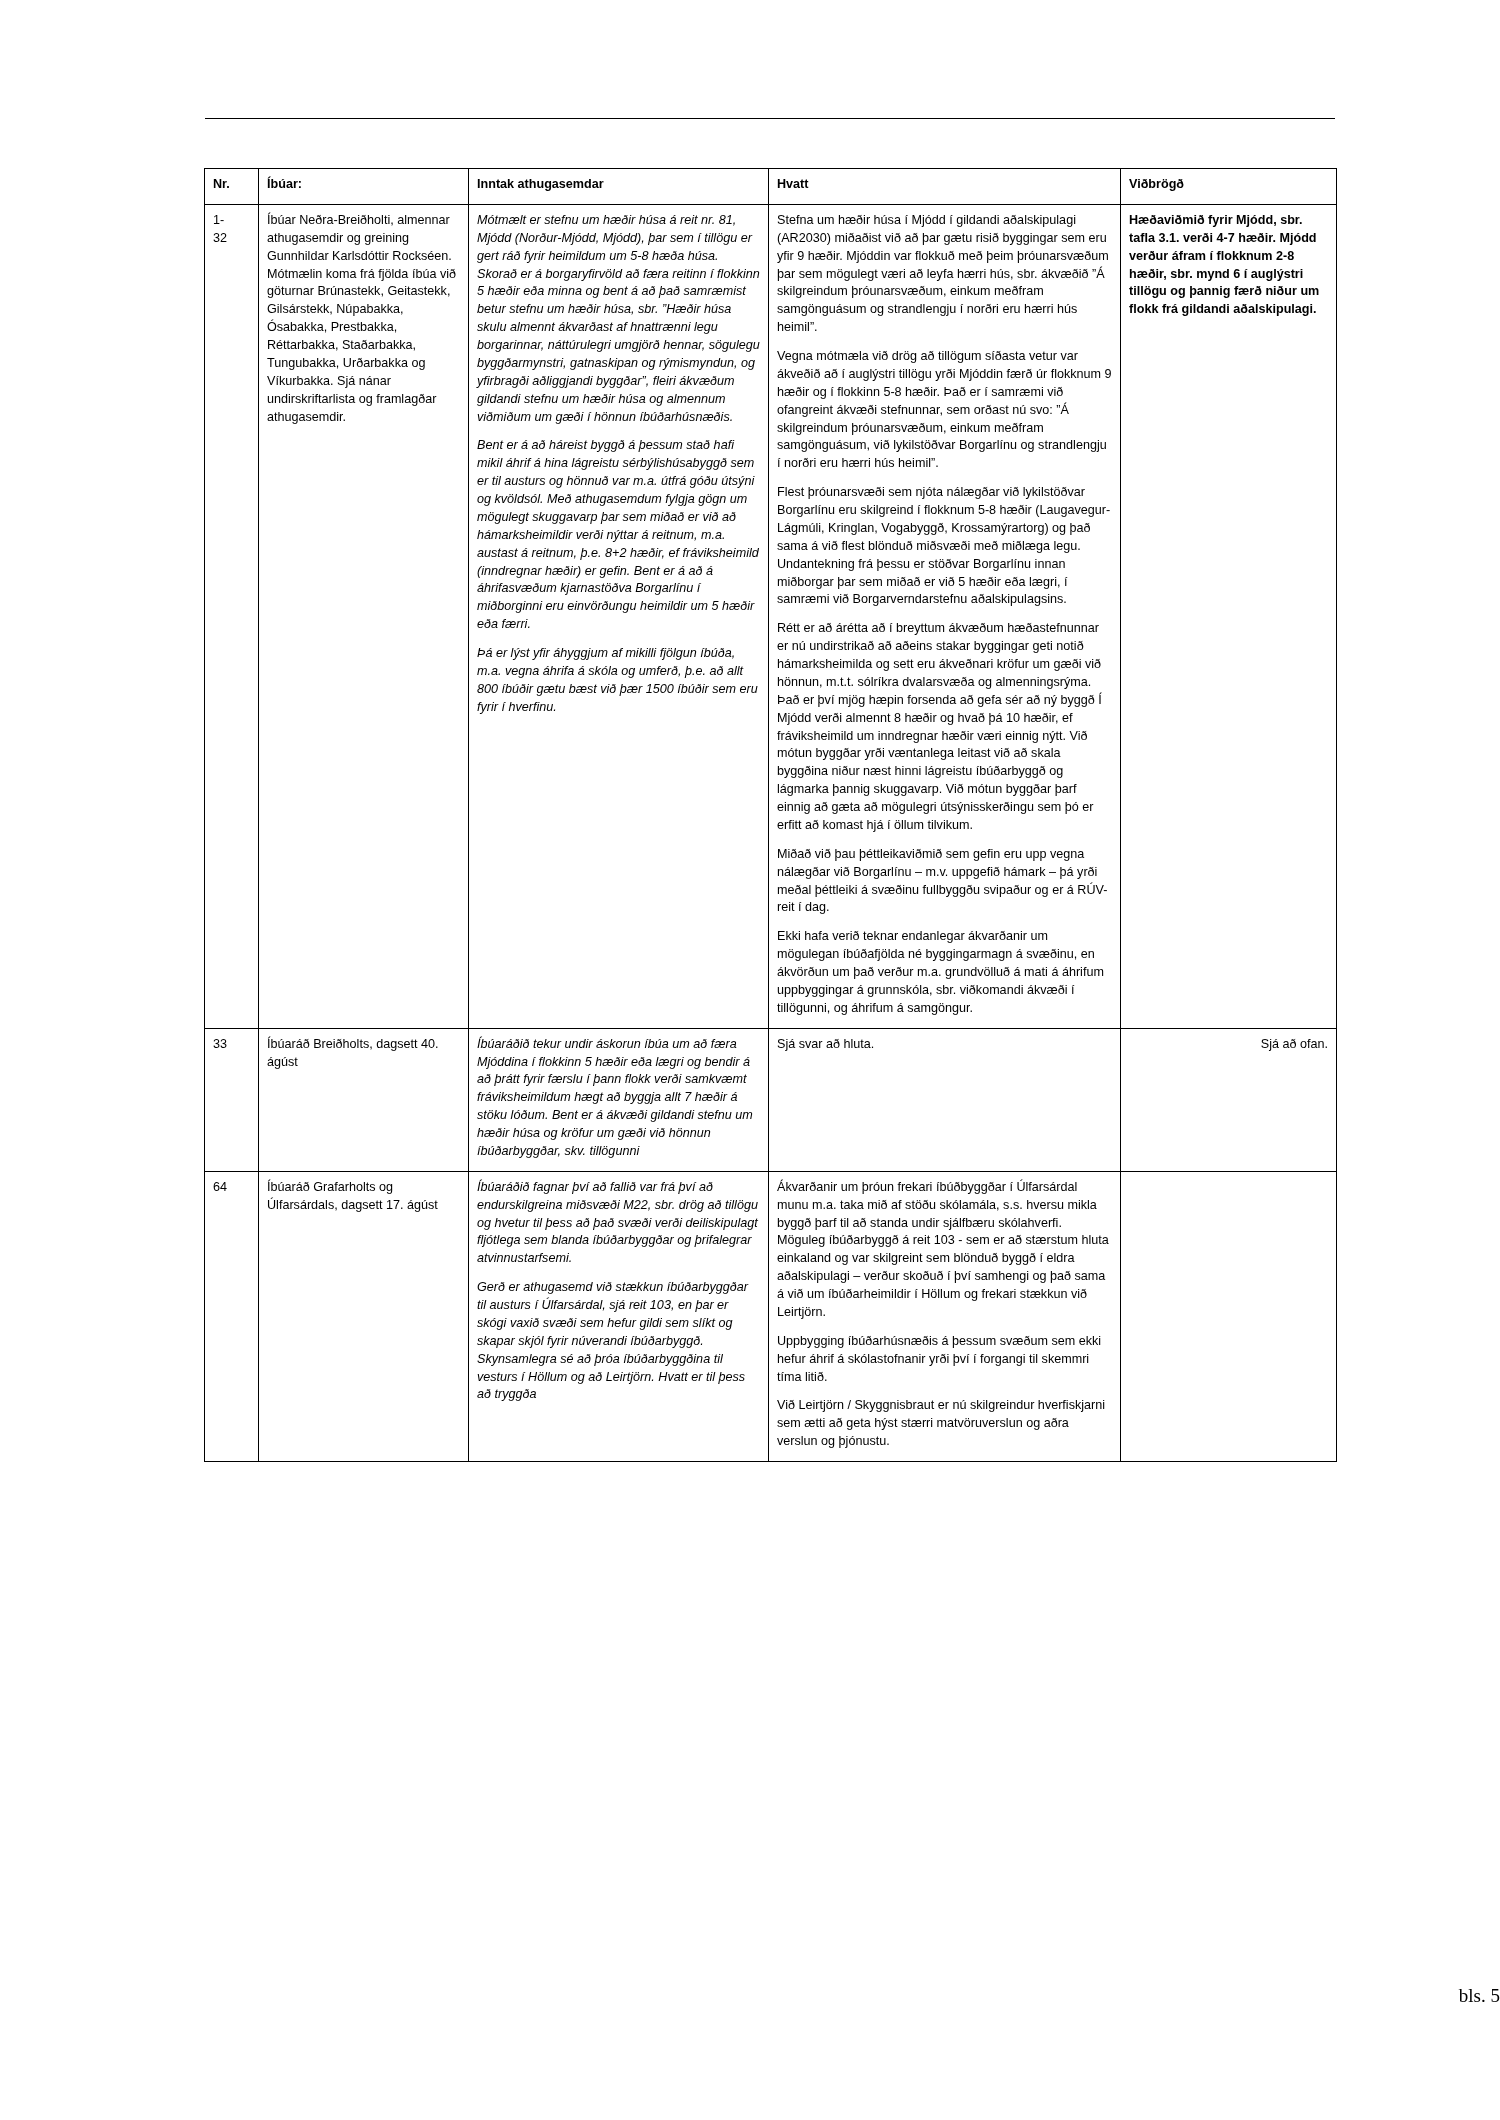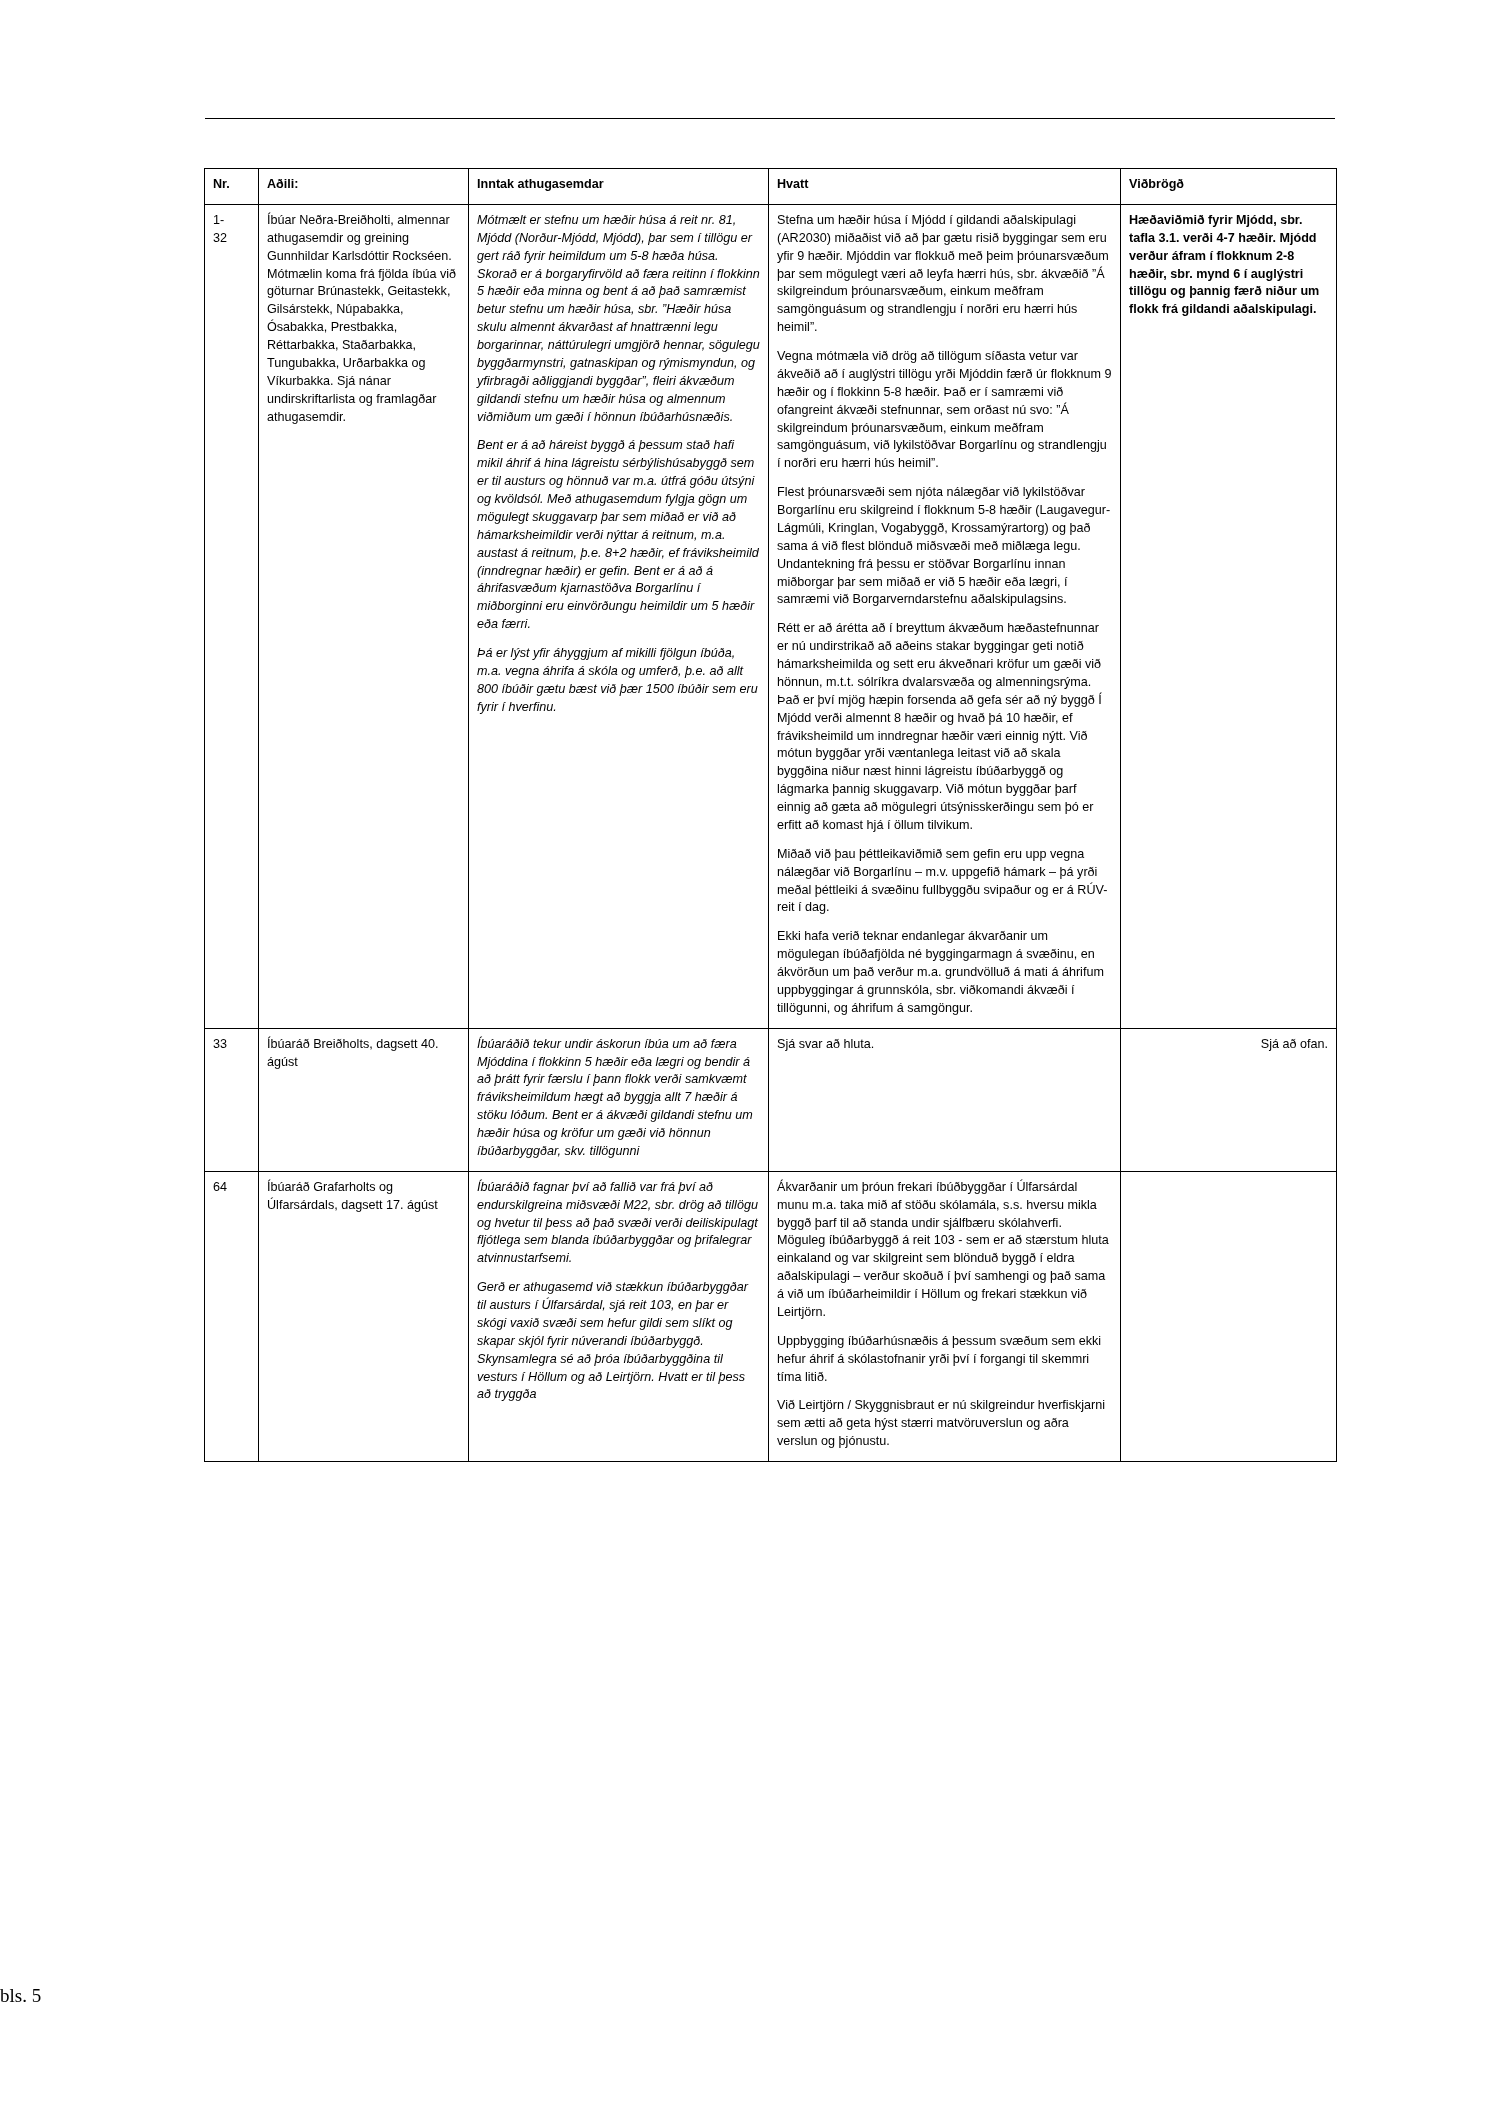--- a/index.html
+++ b/index.html
@@ -74,21 +74,21 @@
     margin: 0 0 11px 0;
   }
   td p:last-child {
     margin-bottom: 0;
   }
   .footer {
     position: absolute;
     left: 0;
     top: 1985px;
     width: 1500px;
-    text-align: left;
+    text-align: right;
     font-family: "Liberation Serif", serif;
     font-size: 19px;
   }
 </style>
 </head>
 <body>
 
 <div class="page">
 
   <div class="header-rule"></div>
@@ -98,21 +98,21 @@
       <colgroup>
         <col class="c-nr">
         <col class="c-adili">
         <col class="c-inntak">
         <col class="c-svar">
         <col class="c-vid">
       </colgroup>
       <thead>
         <tr>
           <th>Nr.</th>
-          <th>Aðili:</th>
+          <th>Íbúar:</th>
           <th>Inntak athugasemdar</th>
           <th>Hvatt</th>
           <th>Viðbrögð</th>
         </tr>
       </thead>
       <tbody>
 
         <tr>
           <td class="nr" style="white-space:pre-line;">1-
 32</td>

